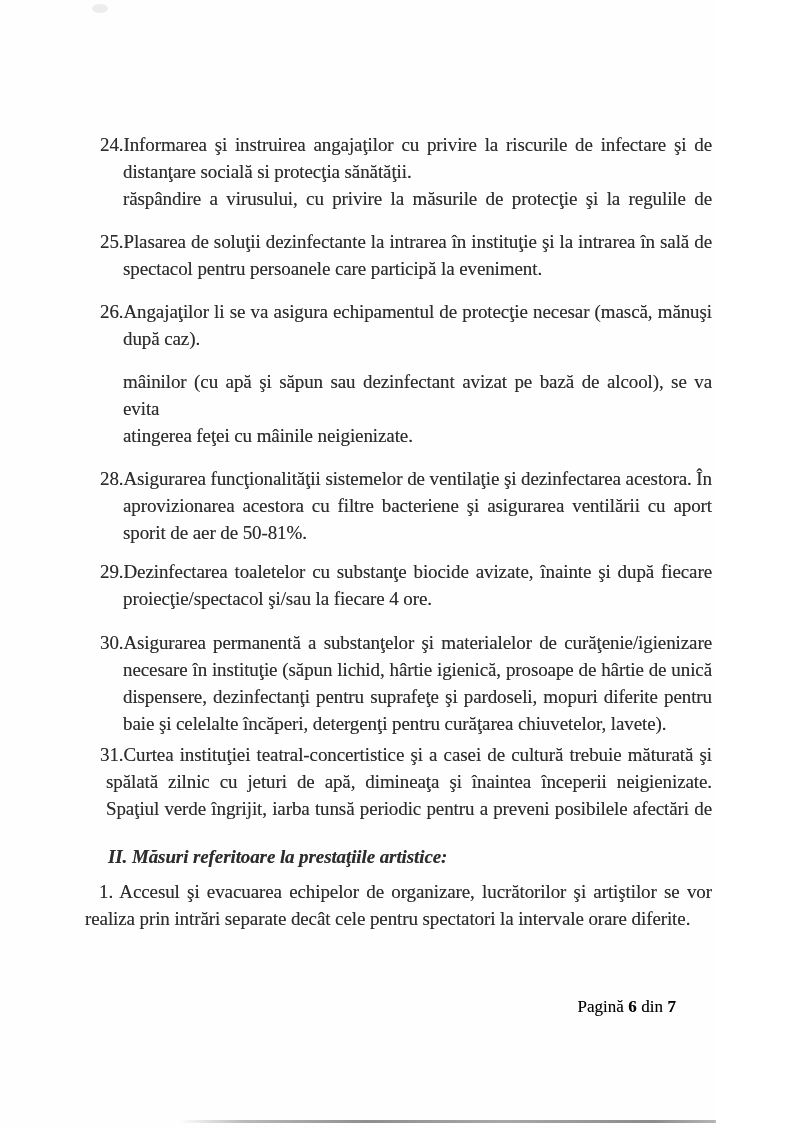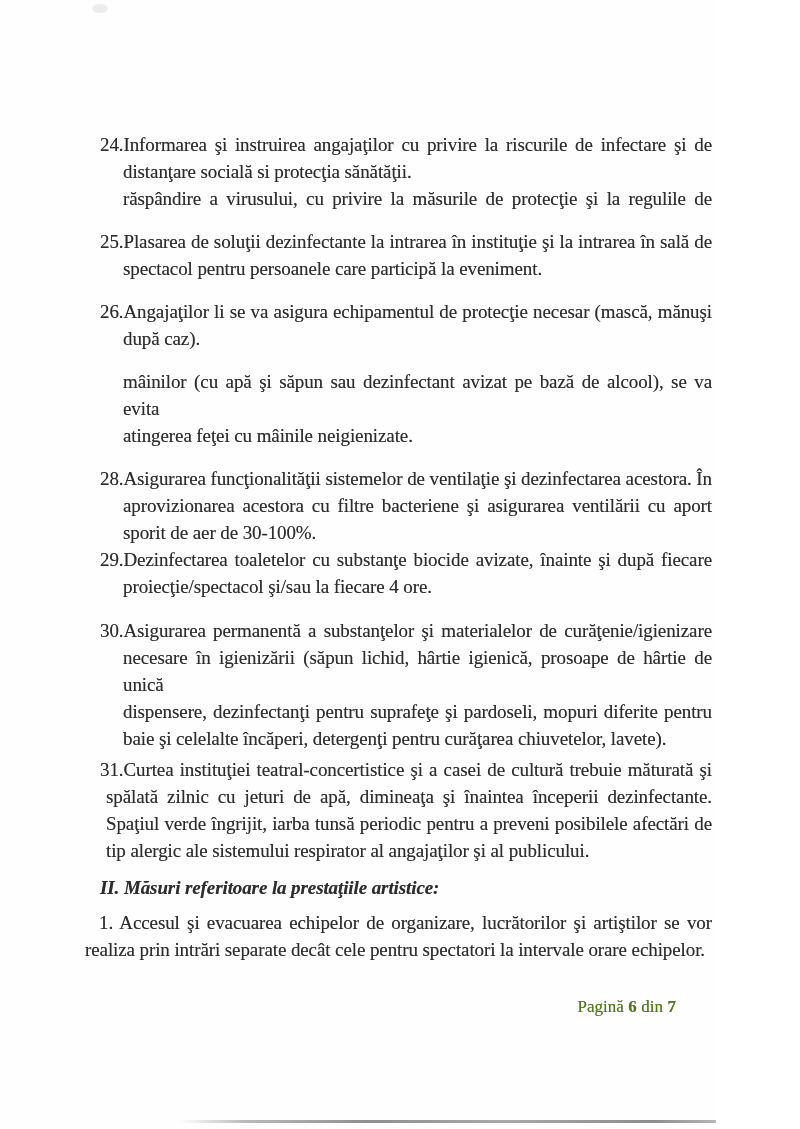--- a/index.html
+++ b/index.html
@@ -16,43 +16,43 @@
     position: absolute;
     left: 100px;
     top: 131px;
     width: 612px;
     font-size: 19px;
     line-height: 27px;
     letter-spacing: -0.1px;
     text-shadow: 0 0 0.5px rgba(55,55,55,0.55);
   }
   .item { margin: 0 0 16px 0; }
-  .item-28 { margin-bottom: 0; }
+  .item-28 { margin-bottom: 12px; }
   .item-29 { margin-bottom: 17px; }
   .item-30 { margin-bottom: 4px; }
-  .item-31 { margin-bottom: 10px; }
+  .item-31 { margin-bottom: 21px; }
   .line { width: 100%; }
   .j { text-align: justify; text-align-last: justify; }
   .cont { padding-left: 23px; box-sizing: border-box; }
   .item-31 .cont { padding-left: 6px; }
   .num { }
   .heading {
     font-weight: bold;
     font-style: italic;
-    margin: 0 0 8px 0;
+    margin: 0 0 8px 8px;
   }
   .para { margin-left: -15px; width: 627px; }
   .para .first { text-indent: 14px; }
   .footer {
     position: absolute;
     top: 997px;
     right: 40px;
     font-size: 17px;
     line-height: 20px;
-    color: #4d7c0f;
+    color: #000000;
     text-shadow: 0 0 0.5px rgba(55,55,55,0.5);
   }
   .footer span { margin-right: 4.5px; }
   .footer span:last-child { margin-right: 0; }
   .footer .bold { font-weight: bold; }
   .scan-smudge {
     position: absolute;
     left: 92px;
     top: 4px;
     width: 16px;
@@ -101,47 +101,46 @@
     </div>
 
     <div class="item item-27">
       <div class="line j cont">mâinilor (cu apă şi săpun sau dezinfectant avizat pe bază de alcool), se va evita</div>
       <div class="line cont">atingerea feţei cu mâinile neigienizate.</div>
     </div>
 
     <div class="item item-28">
       <div class="line j"><span class="num">28.</span><span>Asigurarea funcţionalităţii sistemelor de ventilaţie şi dezinfectarea acestora. În</span></div>
       <div class="line j cont">aprovizionarea acestora cu filtre bacteriene şi asigurarea ventilării cu aport</div>
-      <div class="line cont">sporit de aer de 30-100%.</div>
+      <div class="line cont">sporit de aer de 50-81%.</div>
     </div>
 
     <div class="item item-29">
       <div class="line j"><span class="num">29.</span><span>Dezinfectarea toaletelor cu substanţe biocide avizate, înainte şi după fiecare</span></div>
       <div class="line cont">proiecţie/spectacol şi/sau la fiecare 4 ore.</div>
     </div>
 
     <div class="item item-30">
       <div class="line j"><span class="num">30.</span><span>Asigurarea permanentă a substanţelor şi materialelor de curăţenie/igienizare</span></div>
-      <div class="line j cont">necesare în igienizării (săpun lichid, hârtie igienică, prosoape de hârtie de unică</div>
+      <div class="line j cont">necesare în instituţie (săpun lichid, hârtie igienică, prosoape de hârtie de unică</div>
       <div class="line j cont">dispensere, dezinfectanţi pentru suprafeţe şi pardoseli, mopuri diferite pentru</div>
       <div class="line cont">baie şi celelalte încăperi, detergenţi pentru curăţarea chiuvetelor, lavete).</div>
     </div>
 
     <div class="item item-31">
       <div class="line j"><span class="num">31.</span><span>Curtea instituţiei teatral-concertistice şi a casei de cultură trebuie măturată şi</span></div>
-      <div class="line j cont">spălată zilnic cu jeturi de apă, dimineaţa şi înaintea începerii dezinfectante.</div>
+      <div class="line j cont">spălată zilnic cu jeturi de apă, dimineaţa şi înaintea începerii neigienizate.</div>
       <div class="line j cont">Spaţiul verde îngrijit, iarba tunsă periodic pentru a preveni posibilele afectări de</div>
-      <div class="line cont">tip alergic ale sistemului respirator al angajaţilor şi al publicului.</div>
     </div>
 
     <div class="heading">II. Măsuri referitoare la prestaţiile artistice:</div>
 
     <div class="para">
       <div class="line j first">1. Accesul şi evacuarea echipelor de organizare, lucrătorilor şi artiştilor se vor</div>
-      <div class="line">realiza prin intrări separate decât cele pentru spectatori la intervale orare echipelor.</div>
+      <div class="line">realiza prin intrări separate decât cele pentru spectatori la intervale orare diferite.</div>
     </div>
 
   </div>
 
   <div class="footer"><span>Pagină</span><span class="bold">6</span><span>din</span><span class="bold">7</span></div>
 
   <div class="page-bottom-edge"></div>
 </div>
 
 </body></html>

